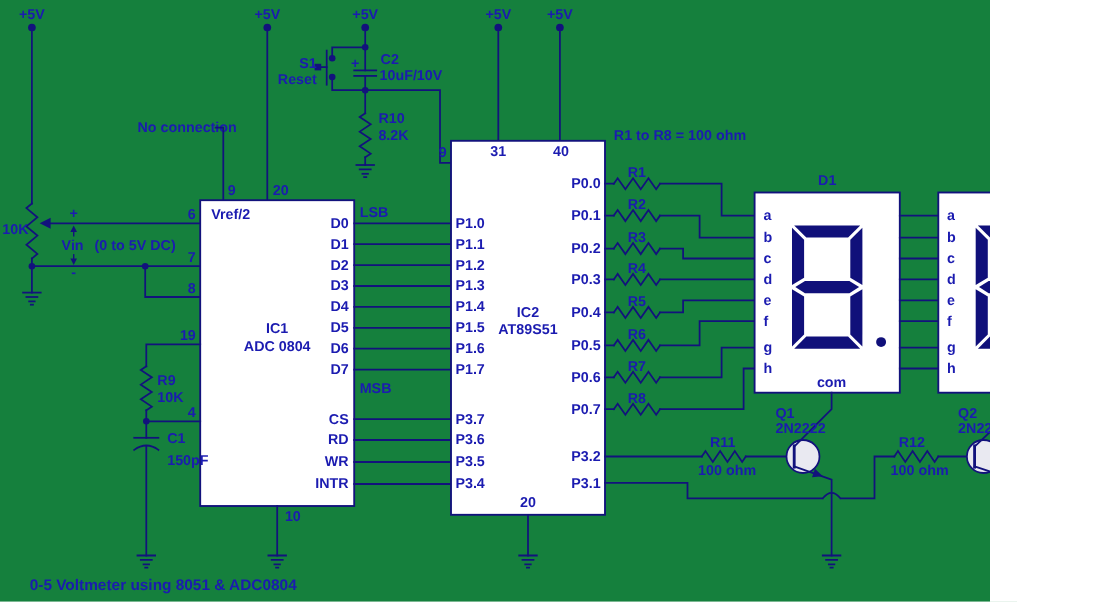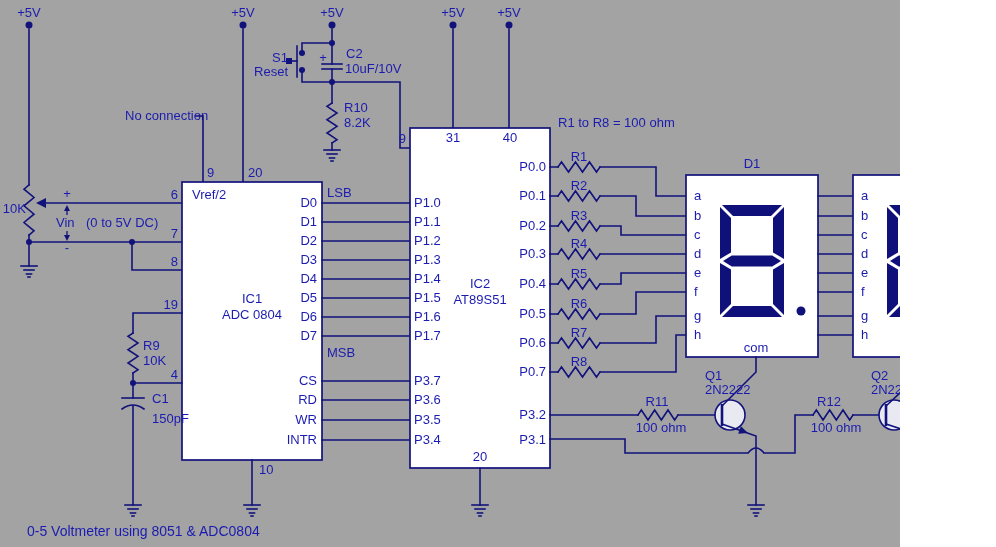--- a/index.html
+++ b/index.html
@@ -1,16 +1,16 @@
 <!DOCTYPE html>
 <html><head>
 <meta charset="utf-8">
 <style>
   html,body{margin:0;padding:0;background:#ffffff;}
-  #stage{position:relative;width:900px;height:547px;background:#a3a3a3;overflow:hidden;}
+  #stage{position:relative;width:900px;height:547px;background:#15803d;overflow:hidden;font-weight:bold;}
   svg{display:block}
   .w{stroke:#12127c;stroke-width:1.6;fill:none;stroke-linecap:square;}
   .thin{stroke:#12127c;stroke-width:1.3;fill:none;}
   .box{stroke:#12127c;stroke-width:1.7;fill:#ffffff;}
   .dot{fill:#12127c;stroke:none;}
   .seg{fill:#10107a;stroke:none;}
   .tr{fill:#e9e9f1;stroke:#12127c;stroke-width:1.6;}
   .bar{stroke:#12127c;stroke-width:2.6;}
   text{fill:#1b1bb0;font-family:"Liberation Sans",sans-serif;font-size:13px;}
   .mid{text-anchor:middle;}

